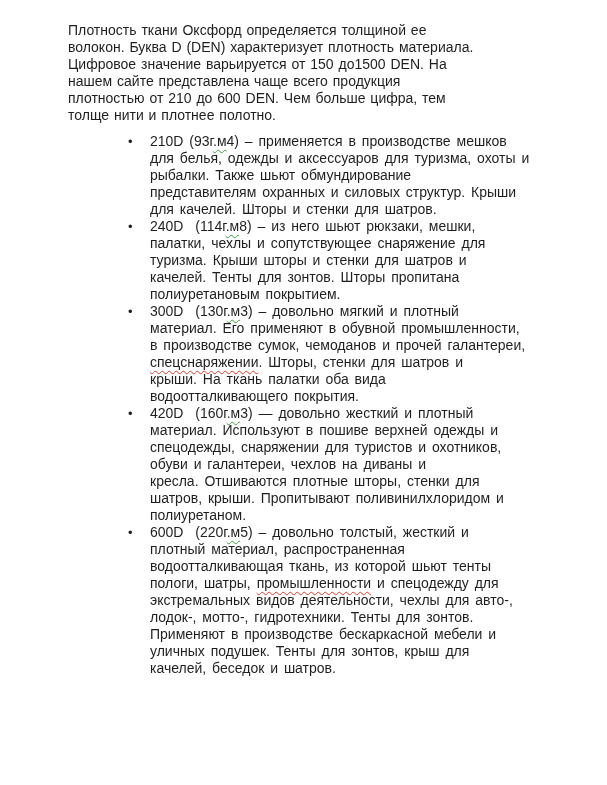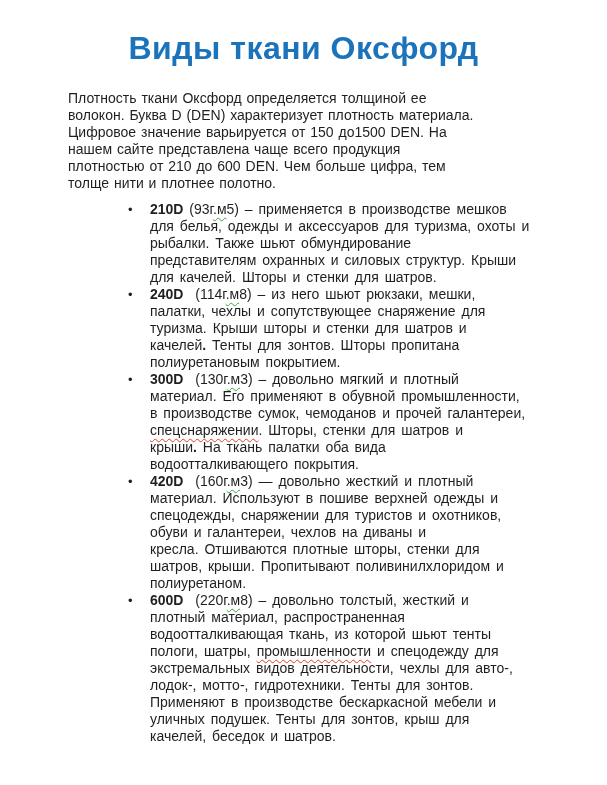--- a/index.html
+++ b/index.html
@@ -48,51 +48,50 @@
     line-height: 17px;
   }
   .content {
     width: 446px;
     font-size: 14px;
     line-height: 17px;
     white-space: pre-wrap;
     word-spacing: 2px;
   }
   .seg-n { font-weight: normal; }
-  .seg-b { font-weight: bold; }
+  .seg-b { font-weight: normal; }
   .seg-sp {
     text-decoration: underline;
     text-decoration-style: wavy;
     text-decoration-color: #e03c31;
     text-decoration-thickness: 1px;
     text-underline-offset: 3px;
   }
   .seg-gr {
     text-decoration: underline;
     text-decoration-style: wavy;
     text-decoration-color: #3da13d;
     text-decoration-thickness: 1px;
     text-underline-offset: 3px;
   }
 </style>
 </head>
 <body>
 
 <div class="page" style="color: rgb(31, 31, 31);">
-  <h1 class="title" style="color: rgb(27, 115, 187);">Виды ткани Оксфорд</h1>
   <div class="intro">Плотность ткани Оксфорд определяется толщиной ее
 волокон. Буква D (DEN) характеризует плотность материала.
 Цифровое значение варьируется от 150 до1500 DEN. На
 нашем сайте представлена чаще всего продукция
 плотностью от 210 до 600 DEN. Чем больше цифра, тем
 толще нити и плотнее полотно.</div>
   <div class="density-list">
       <div class="list-item">
         <span class="marker">•</span>
-        <span class="content"><span class="seg-b">210D</span><span class="seg-n"> (93г</span><span class="seg-gr">.м</span><span class="seg-n">5) – применяется в производстве мешков
+        <span class="content"><span class="seg-b">210D</span><span class="seg-n"> (93г</span><span class="seg-gr">.м</span><span class="seg-n">4) – применяется в производстве мешков
 для белья, одежды и аксессуаров для туризма, охоты и
 рыбалки. Также шьют обмундирование
 представителям охранных и силовых структур. Крыши
 для качелей. Шторы и стенки для шатров.</span></span>
       </div>
       <div class="list-item">
         <span class="marker">•</span>
         <span class="content"><span class="seg-b">240D</span><span class="seg-n">  (114г</span><span class="seg-gr">.м</span><span class="seg-n">8) – из него шьют рюкзаки, мешки,
 палатки, чехлы и сопутствующее снаряжение для
 туризма. Крыши шторы и стенки для шатров и
@@ -113,21 +112,21 @@
         <span class="content"><span class="seg-b">420D</span><span class="seg-n">  (160г</span><span class="seg-gr">.м</span><span class="seg-n">3) — довольно жесткий и плотный
 материал. Используют в пошиве верхней одежды и
 спецодежды, снаряжении для туристов и охотников,
 обуви и галантереи, чехлов на диваны и
 кресла. Отшиваются плотные шторы, стенки для
 шатров, крыши. Пропитывают поливинилхлоридом и
 полиуретаном.</span></span>
       </div>
       <div class="list-item">
         <span class="marker">•</span>
-        <span class="content"><span class="seg-b">600D</span><span class="seg-n">  (220г</span><span class="seg-gr">.м</span><span class="seg-n">8) – довольно толстый, жесткий и
+        <span class="content"><span class="seg-b">600D</span><span class="seg-n">  (220г</span><span class="seg-gr">.м</span><span class="seg-n">5) – довольно толстый, жесткий и
 плотный материал, распространенная
 водоотталкивающая ткань, из которой шьют тенты
 пологи, шатры, </span><span class="seg-sp">промышленности</span><span class="seg-n"> и спецодежду для
 экстремальных видов деятельности, чехлы для авто-,
 лодок-, мотто-, гидротехники. Тенты для зонтов.
 Применяют в производстве бескаркасной мебели и
 уличных подушек. Тенты для зонтов, крыш для
 качелей, беседок и шатров.</span></span>
       </div>
     </div>

